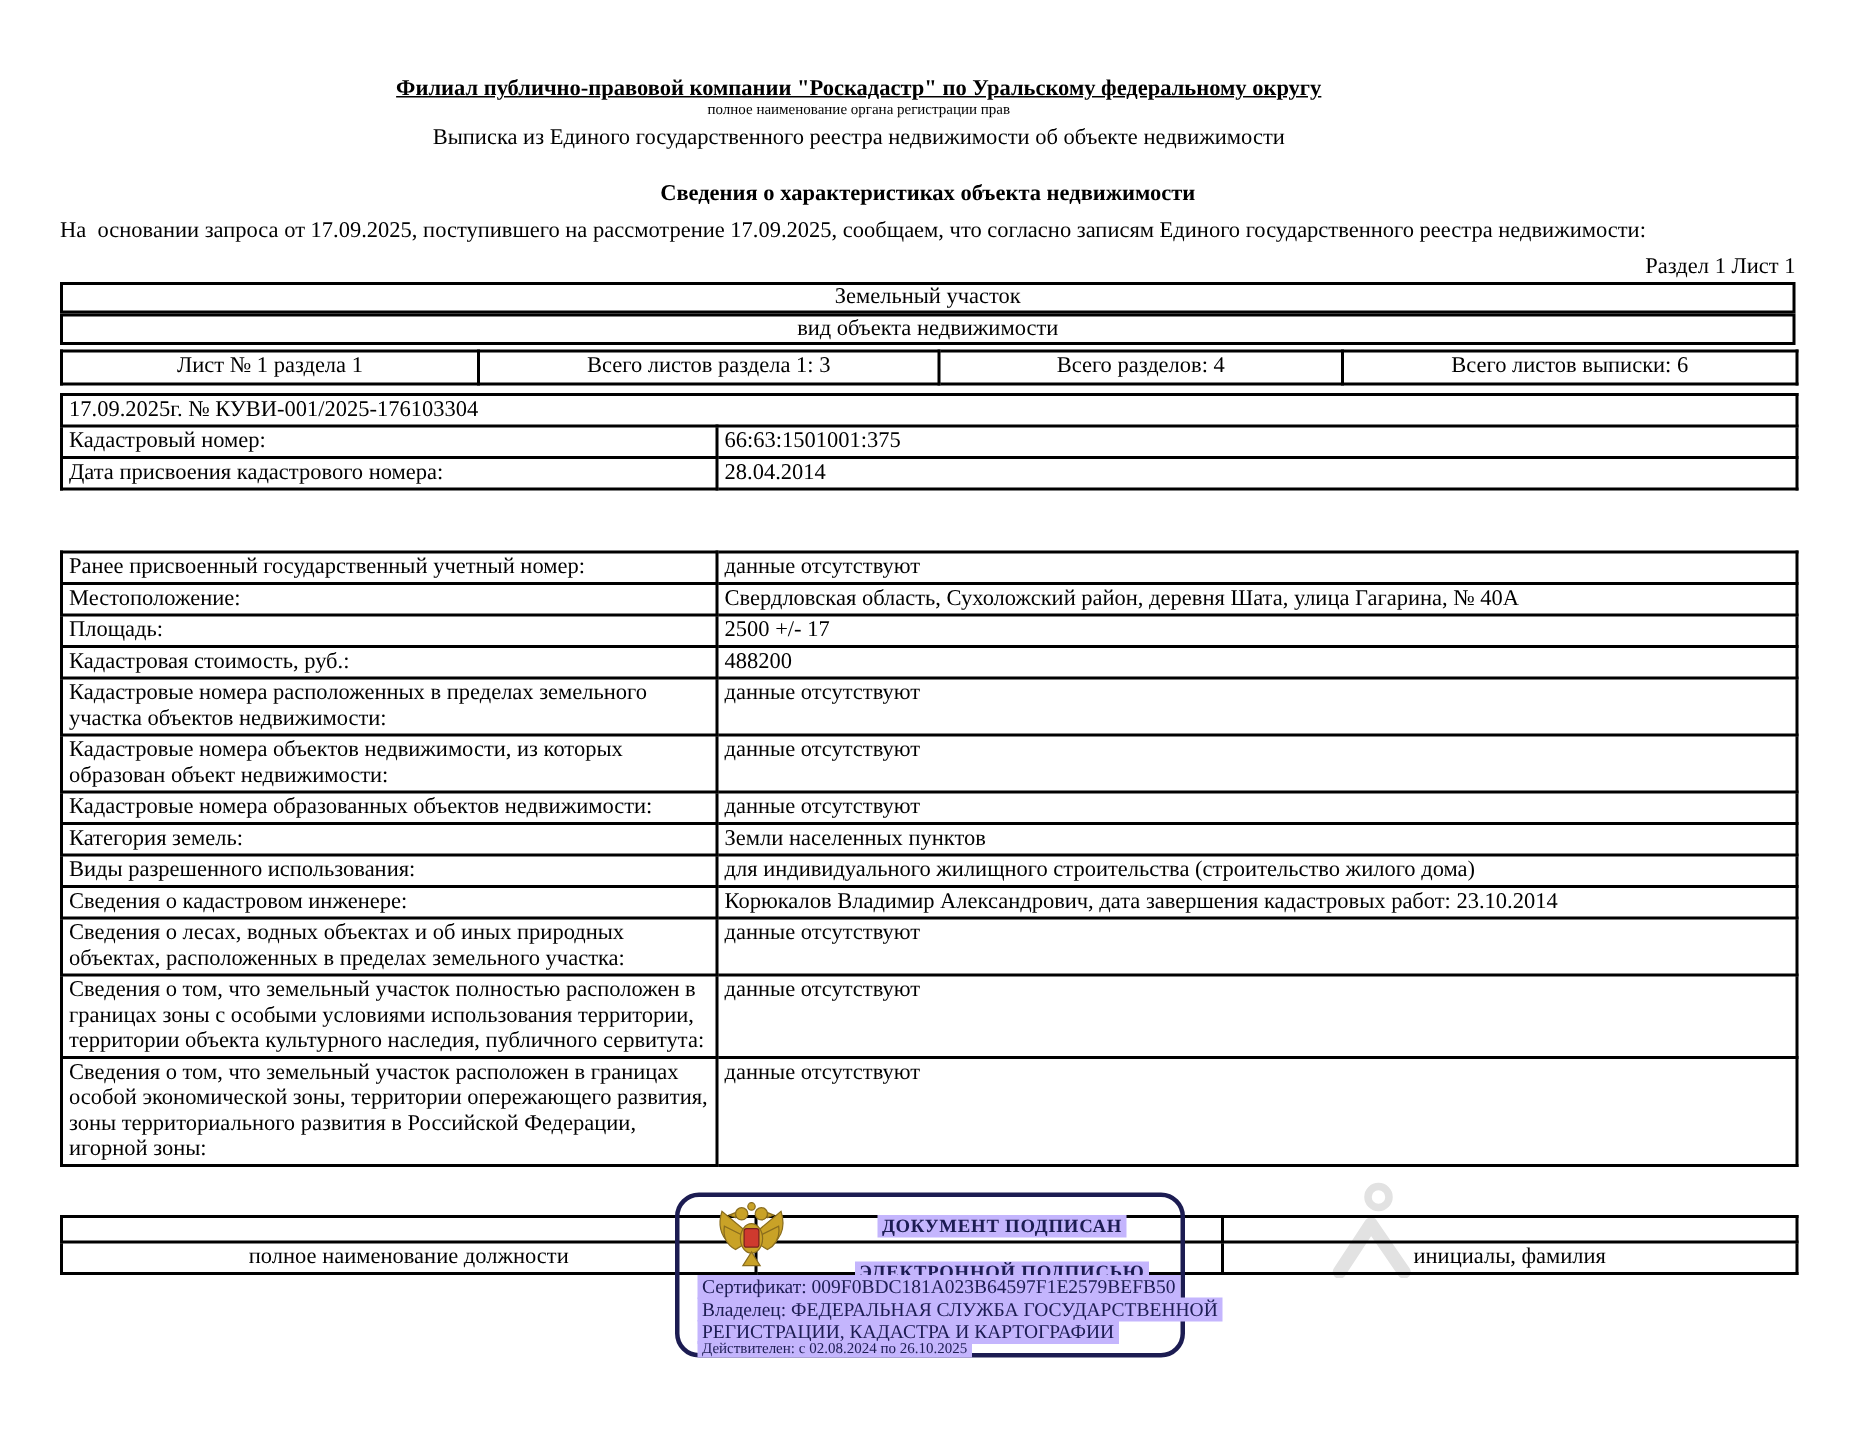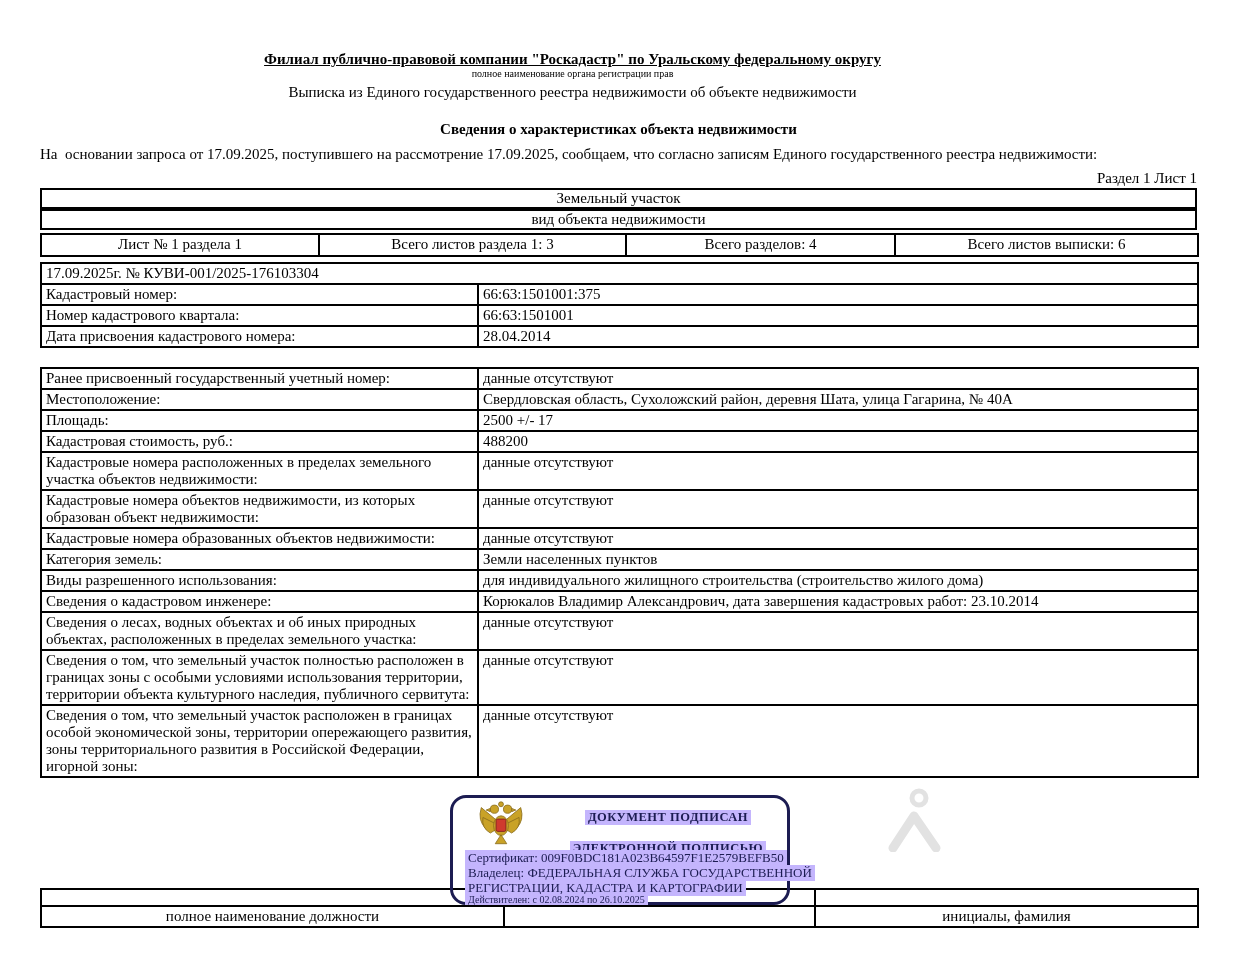--- a/index.html
+++ b/index.html
@@ -20,21 +20,21 @@
   .box{left:40px;width:1153px;border:2px solid #000;text-align:center;height:17px;line-height:17px;background:transparent;z-index:2;}
   .box-a1{top:188px;}
   .box-a2{top:209px;}
   
   table.tbl{border-collapse:collapse;table-layout:fixed;width:1157px;background:transparent;}
   table.tbl td{border:2px solid #000;padding:1px 4px;line-height:17px;vertical-align:top;overflow:hidden;}
   .tbl-sheetinfo{left:40px;top:233px;z-index:2;}
   .tbl-sheetinfo td{text-align:center;height:18px;}
   .tbl-cadastre{left:40px;top:262px;z-index:2;}
   .tbl-details{left:40px;top:367px;z-index:2;}
-  .tbl-signature{left:40px;top:888px;z-index:2;}
+  .tbl-signature{left:40px;top:810px;z-index:2;}
   .tbl-signature td{text-align:center;}
   .sig-empty-row td{height:13px;}
   .sig-label-row td{height:14px;line-height:14px;}
   col.c-label{width:437px;}
   col.c-value{width:720px;}
   
   .stamp{left:450px;top:795px;width:334px;height:104px;border:3px solid #1c1c52;border-radius:16px;
          background:transparent;z-index:5;color:#1c1c52;}
   .stamp .ttl{position:absolute;left:100px;width:230px;text-align:center;font-size:12.5px;font-weight:600;letter-spacing:.5px;}
   .stamp .ttl span, .stamp .sm span{background:#c4b5fd;display:inline-block;padding:0 3px;}
@@ -95,24 +95,20 @@
       <col class="c-label">
       <col class="c-value">
     </colgroup>
   <tbody>
     <tr>
       <td colspan="2">17.09.2025г. № КУВИ-001/2025-176103304</td>
     </tr>
     <tr>
         <td>Кадастровый номер:</td>
         <td>66:63:1501001:375</td>
-      </tr>
-      <tr>
-        <td>Номер кадастрового квартала:</td>
-        <td>66:63:1501001</td>
       </tr>
       <tr>
         <td>Дата присвоения кадастрового номера:</td>
         <td>28.04.2014</td>
       </tr>
   </tbody>
 </table>
 
 <table class="abs tbl tbl-details">
   <colgroup>

